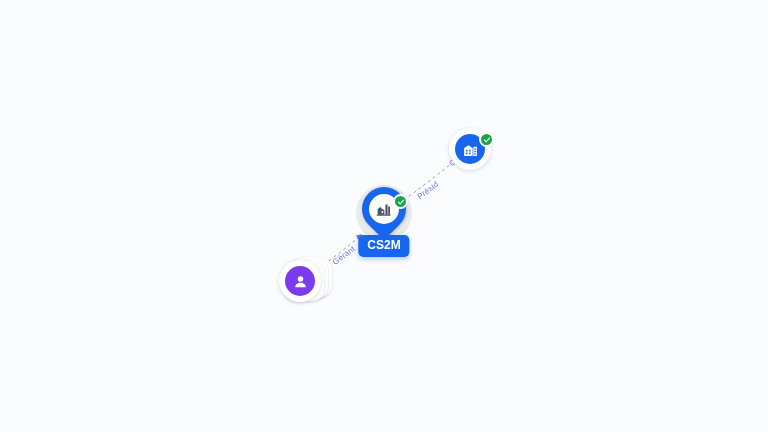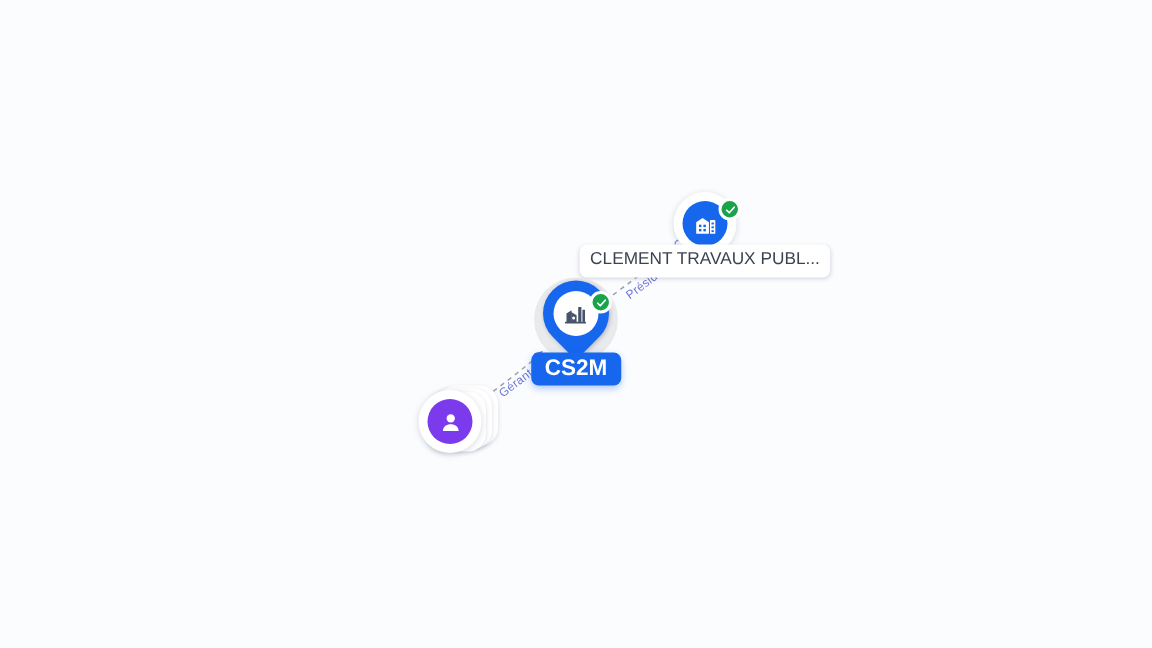--- a/index.html
+++ b/index.html
@@ -145,21 +145,21 @@
     color: #3c4350;
     font-size: 11.5px;
     line-height: 13px;
     padding: 4px 7px 5px 7px;
     border-radius: 5px;
     box-shadow: 0 1px 3px rgba(30,45,90,.18);
   }
   .label-primary {
     background: #1766ee;
     color: #ffffff;
-    font-size: 15px;
+    font-size: 12px;
     line-height: 13px;
     font-weight: bold;
     padding: 4px 9px 5px 9px;
     border-radius: 5px;
     box-shadow: 0 2px 5px rgba(23,102,238,.34);
   }
 
   
   .edge-label {
     position: absolute;
@@ -212,21 +212,20 @@
       </div>
     </div>
 
     <div class="badge-check" style="left:9px; top:-17px;">
       <svg width="8" height="8" viewBox="0 0 24 24">
         <path d="M4.5 12.5l5 5 10-11" fill="none" stroke="#ffffff" stroke-width="3.4" stroke-linecap="round" stroke-linejoin="round"></path>
       </svg>
     </div>
   </div>
 
-  <div class="node-label label-plain" style="left:470px; top:163px;">CLEMENT TRAVAUX PUBL...</div>
 
   <div class="node" style="left:384px; top:213px;">
 
     <div class="pin-halo"></div>
 
     <div class="pin-shape">
       <div class="pin-body"></div>
       <div class="pin-inner">
 
         <svg width="16" height="16" viewBox="0 0 24 24">

